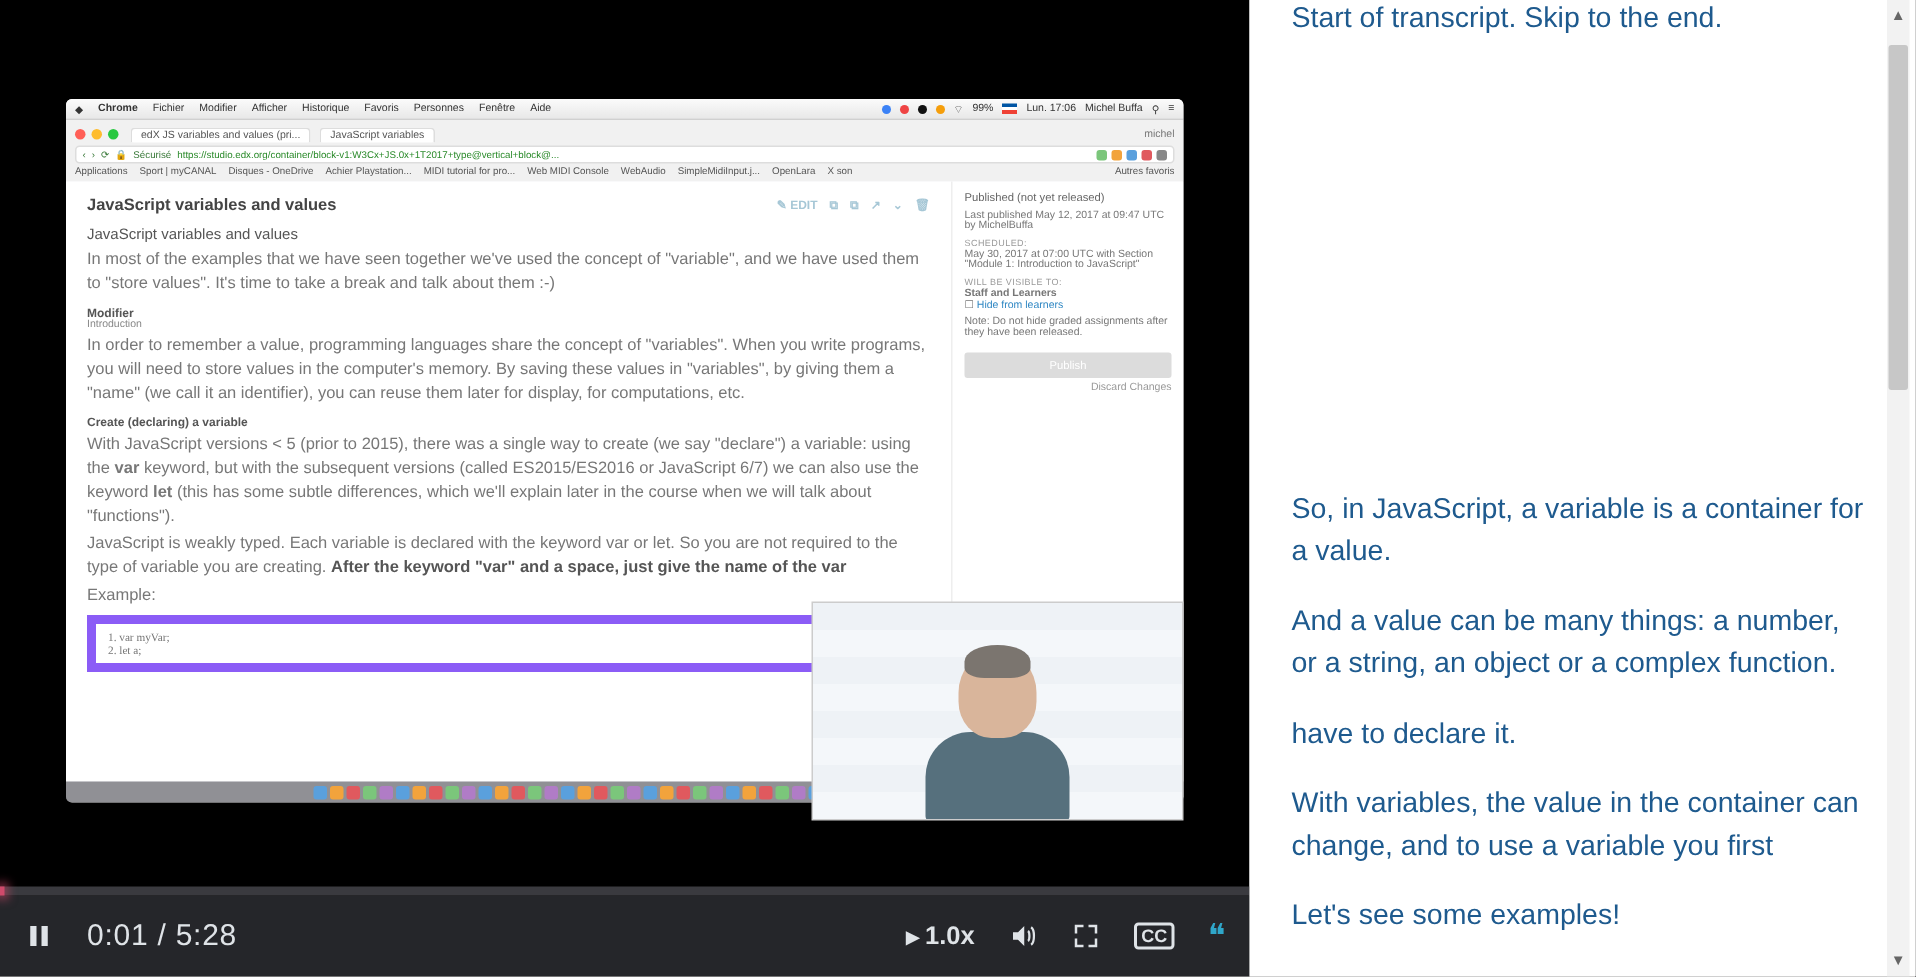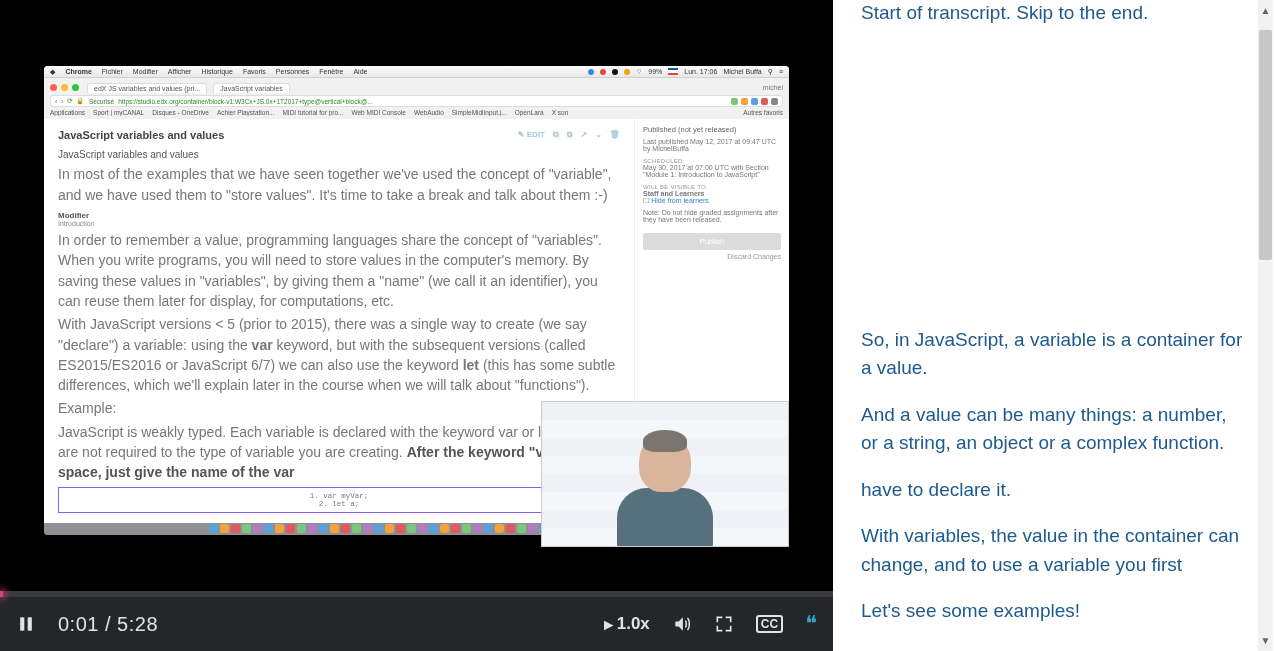--- a/index.html
+++ b/index.html
@@ -18,25 +18,25 @@
   .traffic span { width:7px;height:7px;border-radius:50%; display:inline-block; }
   .tabrow { display:flex; gap:6px; margin-top:2px; font-size:7px; color:#555; }
   .tab { background:#fff; padding:1px 6px; border-radius:3px 3px 0 0; border:1px solid #ddd; border-bottom:none; }
   .addr { display:flex; align-items:center; gap:4px; background:#fff; border:1px solid #ddd; border-radius:3px; padding:1px 4px; margin-top:2px; font-size:6.5px; color:#3a7a3a; }
   .bm { display:flex; gap:8px; font-size:6.5px; color:#555; margin-top:2px; flex-wrap:nowrap; overflow:hidden; }
   .content-row { flex:1; display:flex; background:#fff; }
   .doc { flex:1; padding:10px 14px; color:#555; }
   .doc h1 { font-size:11px; color:#444; font-weight:600; margin-bottom:8px; display:flex; align-items:center; }
   .doc h1 .tools { margin-left:auto; display:flex; gap:8px; color:#a6c7d6; font-size:8px; }
   .doc h2 { font-size:10px; font-weight:500; color:#555; margin:6px 0 4px; }
-  .doc p { font-size:14px; line-height:1.45; color:#777; margin:3px 0; }
+  .doc p { font-size:11px; line-height:1.45; color:#777; margin:3px 0; }
   .doc .sub { font-size:8px; font-weight:600; color:#555; margin-top:6px; }
   .doc .tiny { font-size:7px; color:#888; }
   .doc .bold { font-weight:700; color:#555; }
-  .codebox { border:1px solid #8b5cf6; padding:4px 8px; font-family:Liberation Mono, monospace; font-size:7.5px; color:#777; margin-top:4px;text-align:center; }
+  .codebox { border:6px solid #8b5cf6; padding:4px 8px; font-family:Liberation Serif, serif; font-size:7.5px; color:#777; margin-top:4px; }
   .side { width:155px; border-left:1px solid #eee; padding:6px 8px; font-size:7px; color:#777; }
   .side .hdr { color:#666; font-size:7.5px; margin-bottom:4px; }
   .side .lbl { font-size:6px; text-transform:uppercase; color:#999; letter-spacing:.3px; margin-top:6px; }
   .side a.link { color:#2f87c3; font-size:7px; }
   .side .pubbtn { background:#dcdcdc; color:#fff; text-align:center; padding:4px; font-size:7.5px; margin-top:10px; border-radius:2px; }
   .side .discard { text-align:right; color:#999; font-size:7px; margin-top:3px; }
   .pip { position:absolute; right:44px; bottom:44px; width:248px; height:146px; background:linear-gradient(#e9eef2,#dfe6ec); border:1px solid #ccc; overflow:hidden; }
   .pip .board { position:absolute; inset:0; background:repeating-linear-gradient(0deg,#f4f7fa 0 18px,#eef2f6 18px 36px);} 
   .pip .person { position:absolute; bottom:0; left:50%; transform:translateX(-50%); width:120px; height:120px; }
   .pip .head { width:52px; height:58px; background:#d9b59b; border-radius:48% 48% 42% 42%; margin:8px auto 0; position:relative; }
@@ -154,27 +154,28 @@
                 <span>↗</span>
                 <span>⌄</span>
                 <span>🗑</span>
               </span>
             </h1>
             <h2>JavaScript variables and values</h2>
             <p>In most of the examples that we have seen together we've used the concept of "variable", and we have used them to "store values". It's time to take a break and talk about them :-)</p>
             <div class="sub">Modifier</div>
             <div class="tiny">Introduction</div>
             <p>In order to remember a value, programming languages share the concept of "variables". When you write programs, you will need to store values in the computer's memory. By saving these values in "variables", by giving them a "name" (we call it an identifier), you can reuse them later for display, for computations, etc.</p>
+            <div class="sub">Create (declaring) a variable</div>
             <p>
               <span>With JavaScript versions &lt; 5 (prior to 2015), there was a single way to create (we say "declare") a variable: using the </span><b>var</b><span> keyword, but with the subsequent versions (called ES2015/ES2016 or JavaScript 6/7) we can also use the keyword </span><b>let</b><span> (this has some subtle differences, which we'll explain later in the course when we will talk about "functions").</span>
             </p>
-            <p>Example:</p>
             <p>
               <span>JavaScript is weakly typed. Each variable is declared with the keyword var  or  let. So you are not required to</span><span> the type of variable you are creating. </span><span class="bold">After the keyword "var" and a space, just give the name of the var</span>
             </p>
+            <p>Example:</p>
             <div class="codebox">
               <div>1. var myVar;</div>
               <div>2. let a;</div>
             </div>
           </div>
           <div class="side">
             <div class="hdr">Published (not yet released)</div>
             <div>Last published May 12, 2017 at 09:47 UTC by MichelBuffa</div>
             <div class="lbl">SCHEDULED:</div>
             <div>May 30, 2017 at 07:00 UTC with Section "Module 1: Introduction to JavaScript"</div>

